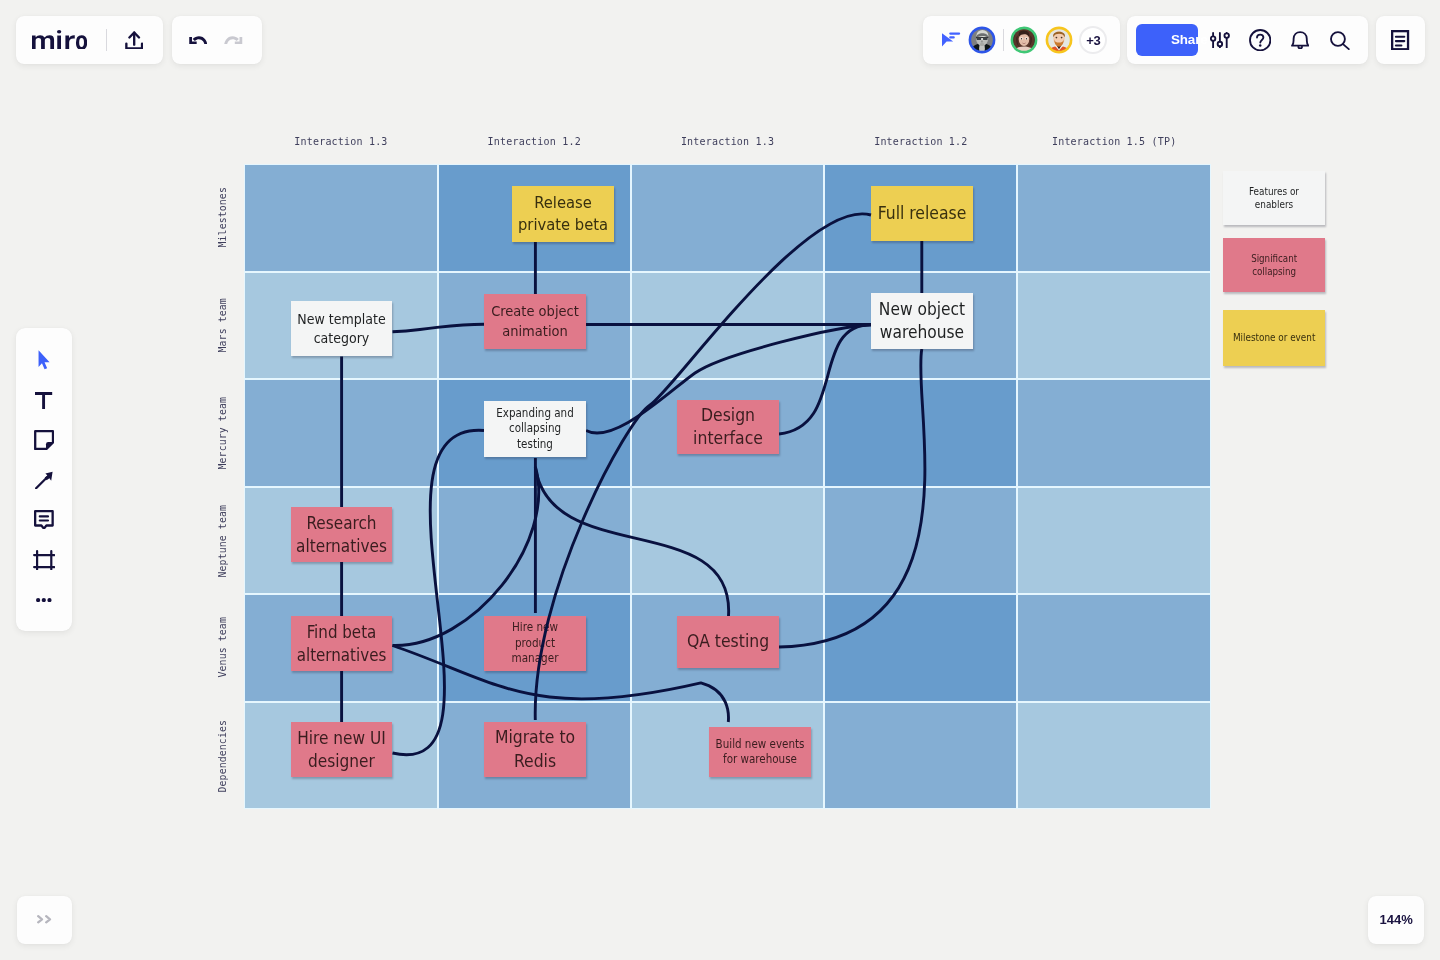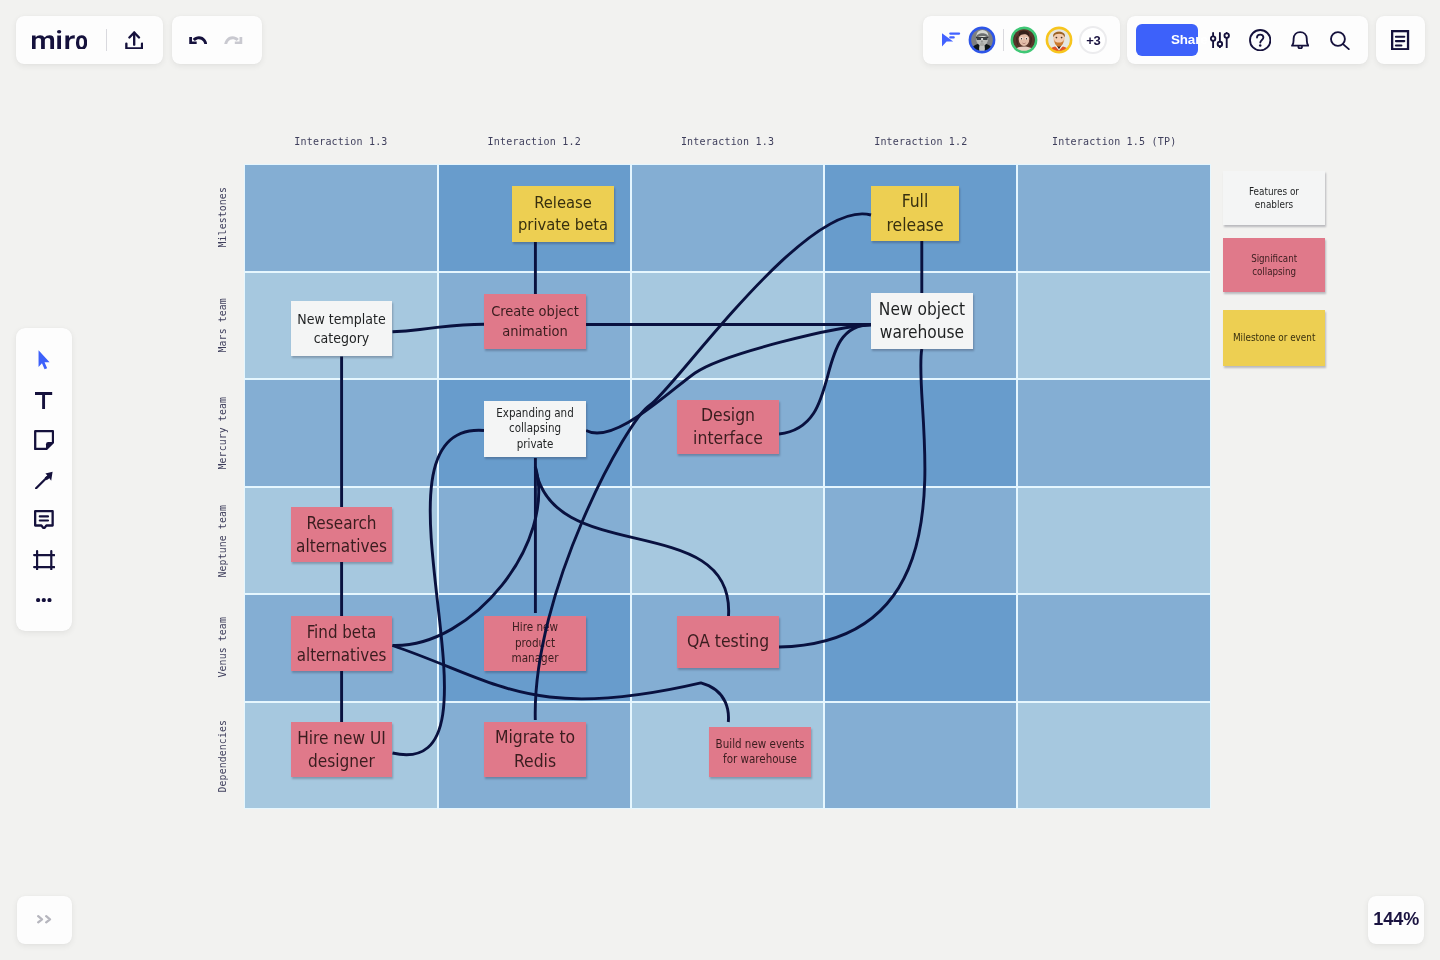--- a/index.html
+++ b/index.html
@@ -65,21 +65,21 @@
   }
   #tools-panel .icon-btn { position:absolute; left:50%; transform:translate(-50%,-50%); width:30px; height:26px; }
   #tools-panel .t1{ top:32.5px; } #tools-panel .t2{ top:72.7px; }
   #tools-panel .t3{ top:112.5px; } #tools-panel .t4{ top:152.3px; }
   #tools-panel .t5{ top:192.3px; } #tools-panel .t6{ top:232.3px; }
   #tools-panel .t7{ top:272.3px; }
 
   
   #expand-panel { left:16.6px; top:895.6px; width:55.3px; height:48.2px; justify-content:center; }
   #zoom-panel { left:1368px; top:895.6px; width:56.4px; height:48.2px; justify-content:center;
-    font-size:18px; font-weight:bold; color:#1a1340; }
+    font-size:13px; font-weight:bold; color:#1a1340; }
 
   
   #board { position:absolute; left:0; top:0; width:1440px; height:960px; }
   #grid { position:absolute; left:244px; top:164px; width:967px; height:645px; }
   .cell { position:absolute; }
   .colhead {
     position:absolute; text-align:center;
     font-family:"DejaVu Sans Mono", monospace; font-size:10px; color:#3f3f5c;
     letter-spacing:0.2px;
   }
@@ -166,34 +166,34 @@
         <path d="M921.8,349 C911.4,406.8 979.6,642.3 779,647" fill="none" stroke="#09113f" stroke-width="2.9" stroke-linecap="butt"></path>
         <path d="M535.4,467 C556.5,541.7 472.9,647.9 392.5,645.5" fill="none" stroke="#09113f" stroke-width="2.9" stroke-linecap="butt"></path>
         <path d="M535.4,458 L535.4,613" fill="none" stroke="#09113f" stroke-width="2.9" stroke-linecap="butt"></path>
         <path d="M535.3,467 C550,568.5 735,508.7 728.5,616" fill="none" stroke="#09113f" stroke-width="2.9" stroke-linecap="butt"></path>
         <path d="M392.5,645.5 C497.6,681.4 531.9,722.2 700.9,682.9 C728.4,690.3 729.1,713.2 728.3,722" fill="none" stroke="#09113f" stroke-width="2.9" stroke-linecap="butt"></path>
       </svg>
     <div id="notes-layer">
         <div class="note yellow" style="left: 512px; top: 186px; width: 102px; height: 56px; font-size: 16.4px;">
           <span>Release private beta</span>
         </div>
-        <div class="note yellow" style="left: 871px; top: 186px; width: 88px; height: 55px; font-size: 17.4px;">
+        <div class="note yellow" style="left: 871px; top: 186px; width: 102px; height: 55px; font-size: 17.4px;">
           <span>Full release</span>
         </div>
         <div class="note white" style="left: 291px; top: 301px; width: 101px; height: 55px; font-size: 14px;">
           <span style="max-width: 93px;">New template category</span>
         </div>
         <div class="note red" style="left: 484px; top: 294px; width: 102px; height: 55px; font-size: 14.5px;">
           <span>Create object animation</span>
         </div>
         <div class="note white" style="left: 871px; top: 293px; width: 102px; height: 56px; font-size: 17.2px;">
           <span>New object warehouse</span>
         </div>
         <div class="note white" style="left: 484px; top: 401px; width: 102px; height: 56px; font-size: 11.5px;">
-          <span style="max-width: 80px;">Expanding and collapsing private</span>
+          <span style="max-width: 80px;">Expanding and collapsing testing</span>
         </div>
         <div class="note red" style="left: 677px; top: 400px; width: 102px; height: 54px; font-size: 17.4px; text-align: center;">
           <span>Design interface</span>
         </div>
         <div class="note red" style="left: 291px; top: 507px; width: 101px; height: 55px; font-size: 17px;">
           <span>Research alternatives</span>
         </div>
         <div class="note red" style="left: 291px; top: 616px; width: 101px; height: 55px; font-size: 16.8px;">
           <span>Find beta alternatives</span>
         </div>

